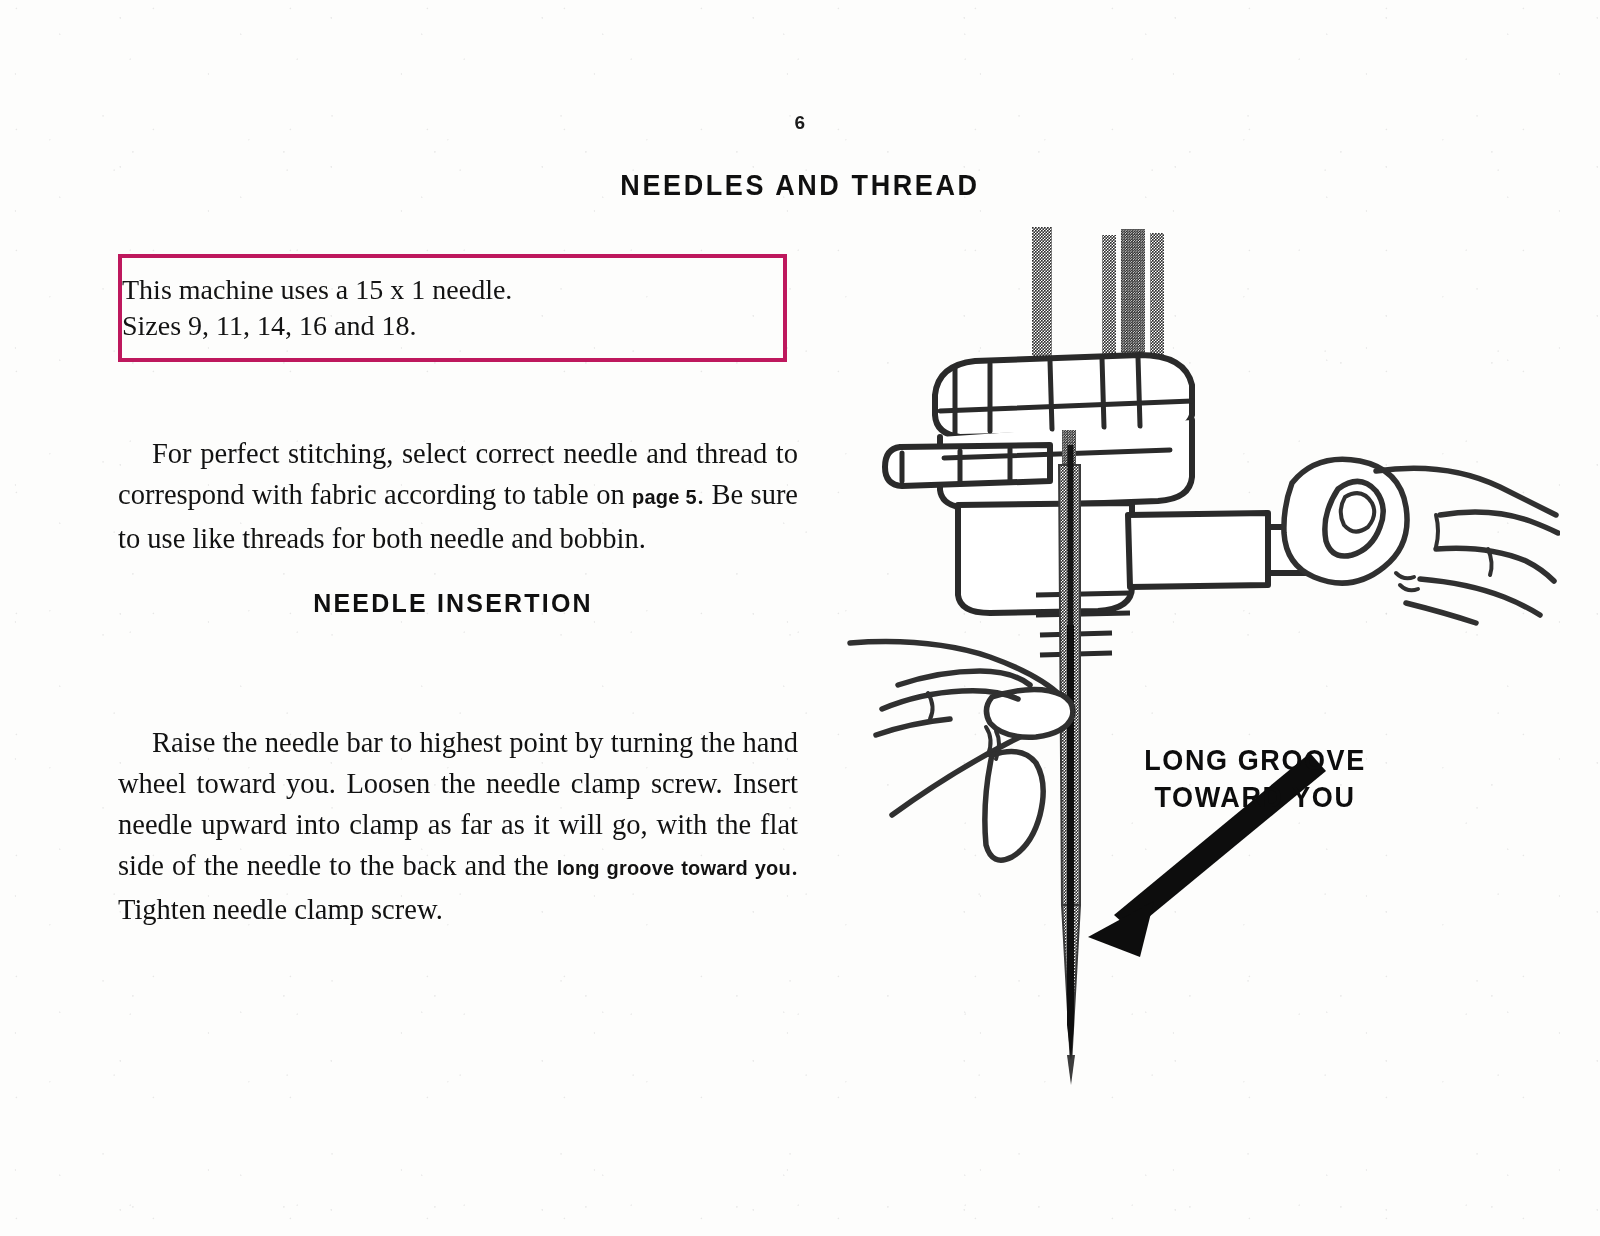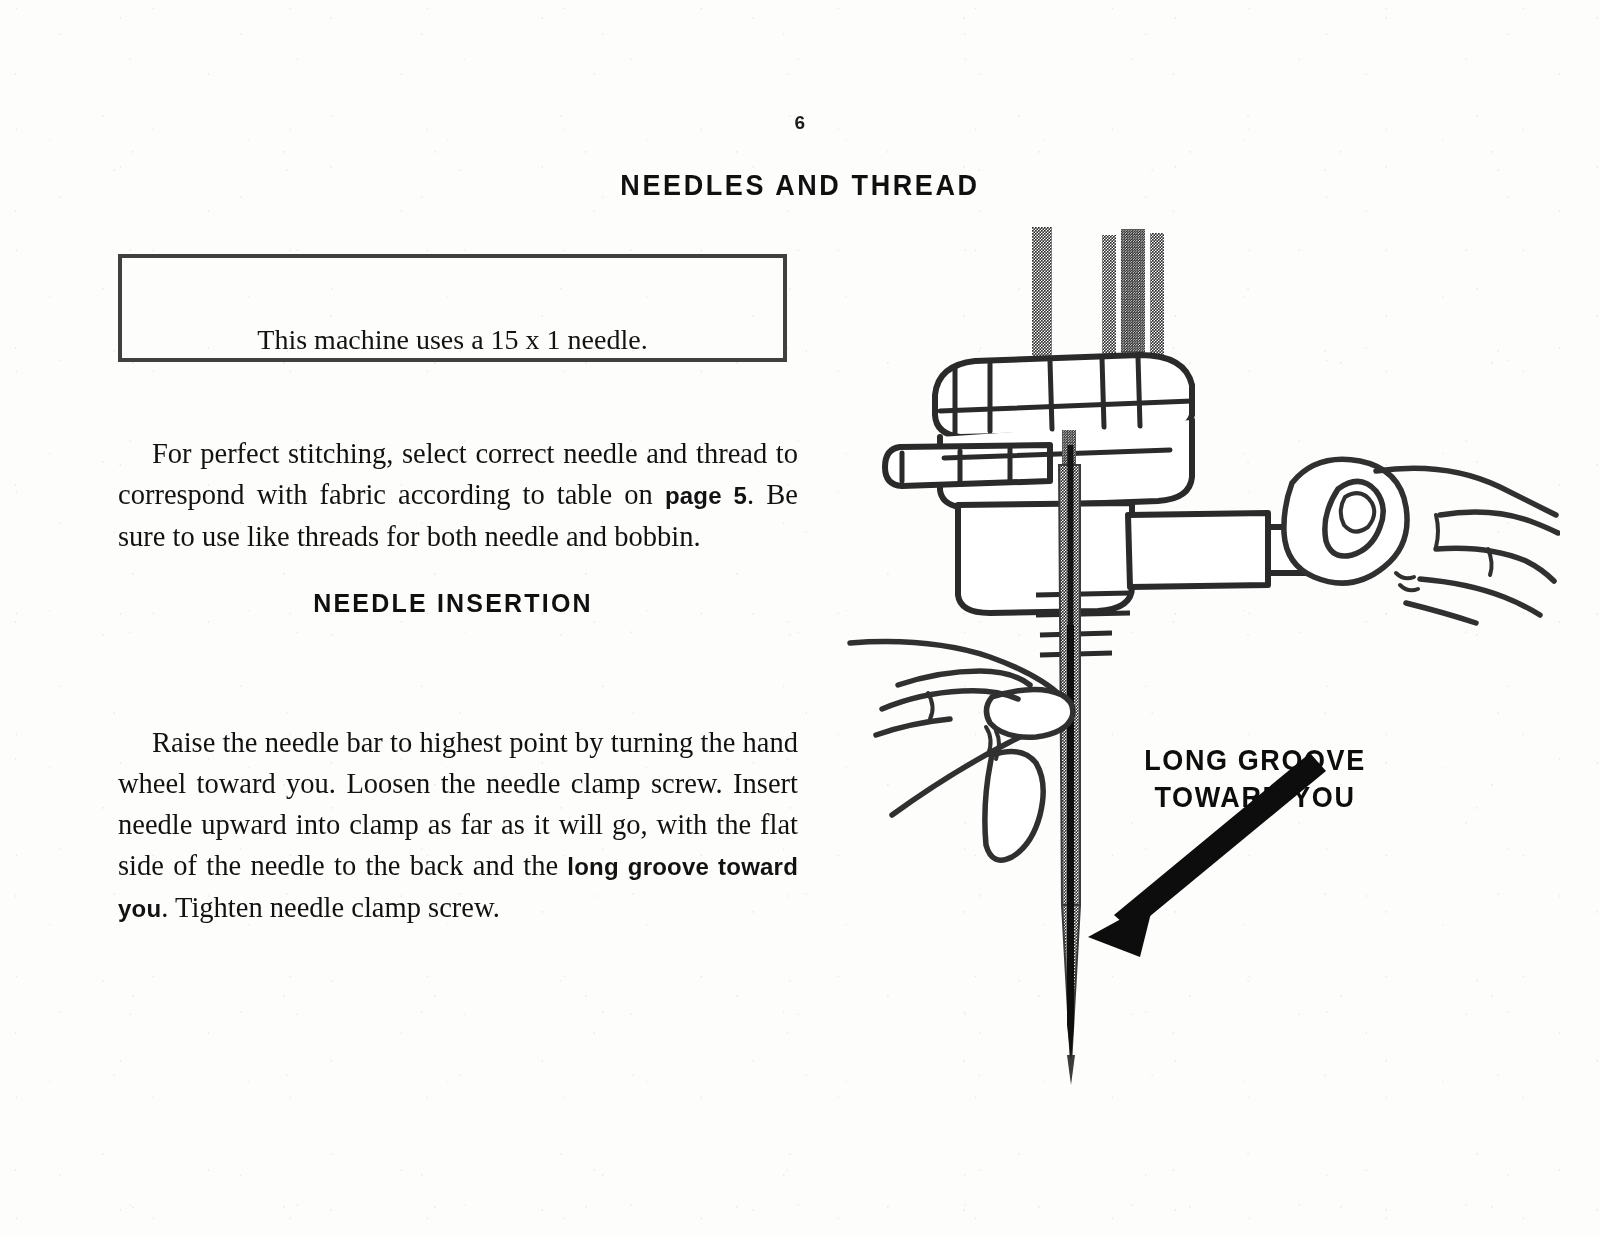--- a/index.html
+++ b/index.html
@@ -78,25 +78,25 @@
     transform: scaleY(1.06);
   }
 
   
   .callout-box {
     position: absolute;
     left: 118px;
     top: 254px;
     width: 669px;
     height: 108px;
-    border: 4px solid #404040;
+    border: 4px solid #be185d;
     box-sizing: border-box;
     display: flex;
-    flex-direction: row;
-    align-items: flex-end;
+    flex-direction: column;
+    align-items: flex-start;
     justify-content: center;
   }
   .callout-line {
     font-family: "Liberation Serif", serif;
     font-size: 28px;
     line-height: 1.30;
     color: #131313;
     white-space: nowrap;
   }
 
@@ -110,21 +110,21 @@
     line-height: 41px;
     text-align: justify;
     color: #121212;
   }
   .body-para.p1 { top: 404px; }
   .body-para.p2 { top: 693px; }
   .indent { display: inline-block; width: 34px; }
   .bold-sans {
     font-family: "Liberation Sans", sans-serif;
     font-weight: bold;
-    font-size: 24px;
+    font-size: 20px;
     letter-spacing: 0.2px;
   }
 
   
   .illustration {
     position: absolute;
     left: 840px;
     top: 215px;
     width: 720px;
     height: 890px;
@@ -154,20 +154,21 @@
 <div id="page">
 
   <div id="speckle"></div>
 
   <div class="page-number">6</div>
 
   <div class="doc-heading">NEEDLES AND THREAD</div>
 
   <div class="callout-box">
     <div class="callout-line">This machine uses a 15 x 1 needle.</div>
+    <div class="callout-line">Sizes 9, 11, 14, 16 and 18.</div>
   </div>
 
   <p class="body-para p1">
     <span class="indent"></span><span>For perfect stitching, select correct needle and thread to correspond with fabric according to table on </span><span class="bold-sans">page 5</span><span>. Be sure to use like threads for both needle and bobbin.</span>
   </p>
 
   <div class="sub-heading">NEEDLE INSERTION</div>
 
   <p class="body-para p2">
     <span class="indent"></span><span>Raise the needle bar to highest point by turning the hand wheel toward you. Loosen the needle clamp screw. Insert needle upward into clamp as far as it will go, with the flat side of the needle to the back and the </span><span class="bold-sans">long groove toward you</span><span>. Tighten needle clamp screw.</span>

